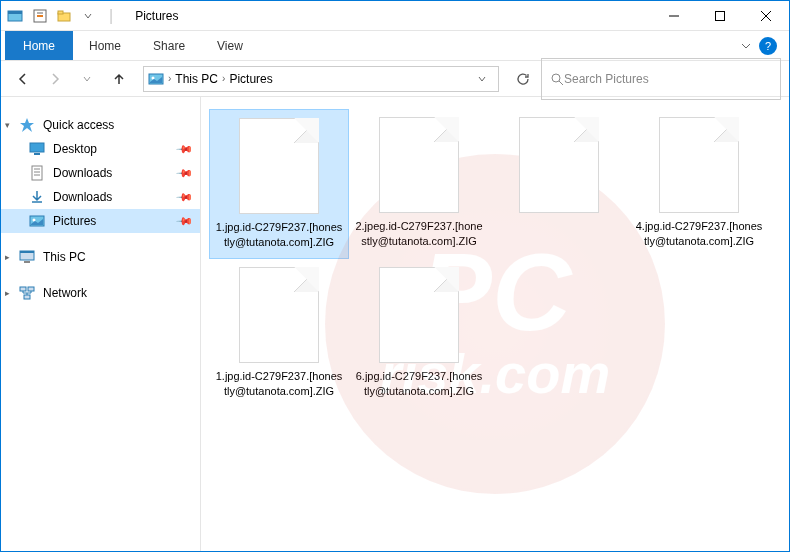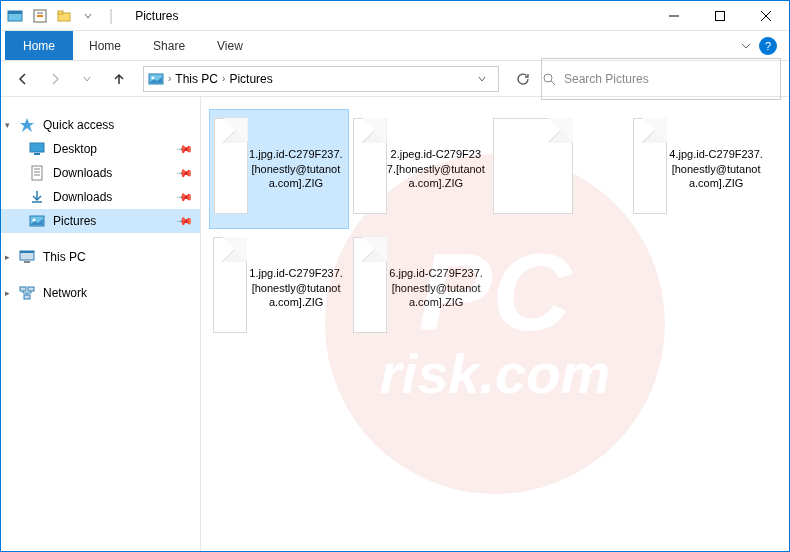--- a/index.html
+++ b/index.html
@@ -25,36 +25,36 @@
 
 
 .navbar { height: 36px; display: flex; align-items: center; padding: 0 8px; gap: 4px; border-bottom: 1px solid #e5e5e5; }
 .nav-btn { width: 28px; height: 28px; display: flex; align-items: center; justify-content: center; color: #999; font-size: 16px; }
 .nav-btn.active { color: #333; }
 .breadcrumb { flex: 1; height: 26px; border: 1px solid #ccc; display: flex; align-items: center; padding: 0 4px; gap: 4px; font-size: 12px; margin: 0 6px; }
 .bc-icon { width: 16px; height: 16px; }
 .bc-sep { color: #666; font-size: 10px; }
 .bc-dd { margin-left: auto; padding: 0 8px; color: #666; }
 .refresh-btn { width: 28px; height: 26px; display: flex; align-items: center; justify-content: center; }
-.searchbox { width: 240px; height: 42px; border: 1px solid #ccc; display: flex; align-items: center; padding: 0 0; gap: 8px; color: #888; font-size: 12px; }
+.searchbox { width: 240px; height: 42px; border: 1px solid #ccc; display: flex; align-items: center; padding: 0 8px; color: #888; font-size: 12px; }
 
 
 .body { flex: 1; display: flex; overflow: hidden; }
 .sidebar { width: 200px; border-right: 1px solid #e5e5e5; padding: 16px 0; overflow-y: auto; }
 .nav-item { display: flex; align-items: center; gap: 8px; padding: 4px 8px 4px 28px; font-size: 12px; color: #000; position: relative; }
 .nav-item.header { padding-left: 18px; font-size: 12px; }
 .nav-item.selected { background: #cce8ff; }
 .nav-item .caret { position: absolute; left: 4px; font-size: 9px; color: #666; }
 .nav-item .pin { margin-left: auto; color: #888; font-size: 11px; transform: rotate(45deg); }
 .nav-item .nicon { width: 16px; height: 16px; flex-shrink: 0; }
 .nav-group-gap { height: 12px; }
 
 .content { flex: 1; overflow: auto; padding: 12px 8px; position: relative; }
 .file-grid { display: flex; flex-wrap: wrap; gap: 0; }
-.file-item { width: 140px; display: flex; flex-direction: row; align-items: center; padding: 8px 4px; text-align: center; }
+.file-item { width: 140px; display: flex; flex-direction: column; align-items: center; padding: 8px 4px; text-align: center; }
 .file-item.selected { background: #cce8ff; border: 1px solid #99d1ff; }
 .file-thumb { width: 80px; height: 96px; background: #fff; border: 1px solid #d8d8d8; position: relative; margin-bottom: 6px; }
 .file-thumb::before { content: ''; position: absolute; top: 0; right: 0; width: 24px; height: 24px; background: linear-gradient(135deg, transparent 48%, #d8d8d8 50%, #f5f5f5 52%); }
 .file-thumb::after { content: ''; position: absolute; top: 0; right: 0; width: 24px; height: 24px; background: #fff; clip-path: polygon(0 0, 100% 100%, 100% 0); border-left: 1px solid #d8d8d8; border-bottom: 1px solid #d8d8d8; transform: translate(1px,-1px); background: #f9f9f9; }
 .file-name { font-size: 11px; color: #000; line-height: 1.35; word-break: break-all; max-width: 128px; }
 
 
 .watermark { position: absolute; left: 50%; top: 50%; transform: translate(-50%, -50%); pointer-events: none; opacity: 0.09; }
 .wm-circle { width: 340px; height: 340px; border-radius: 50%; background: radial-gradient(circle, #e74c3c 0%, #c0392b 100%); display: flex; flex-direction: column; align-items: center; justify-content: center; }
 .wm-text1 { font-size: 110px; font-weight: bold; color: #fff; font-style: italic; line-height: 0.9; }

